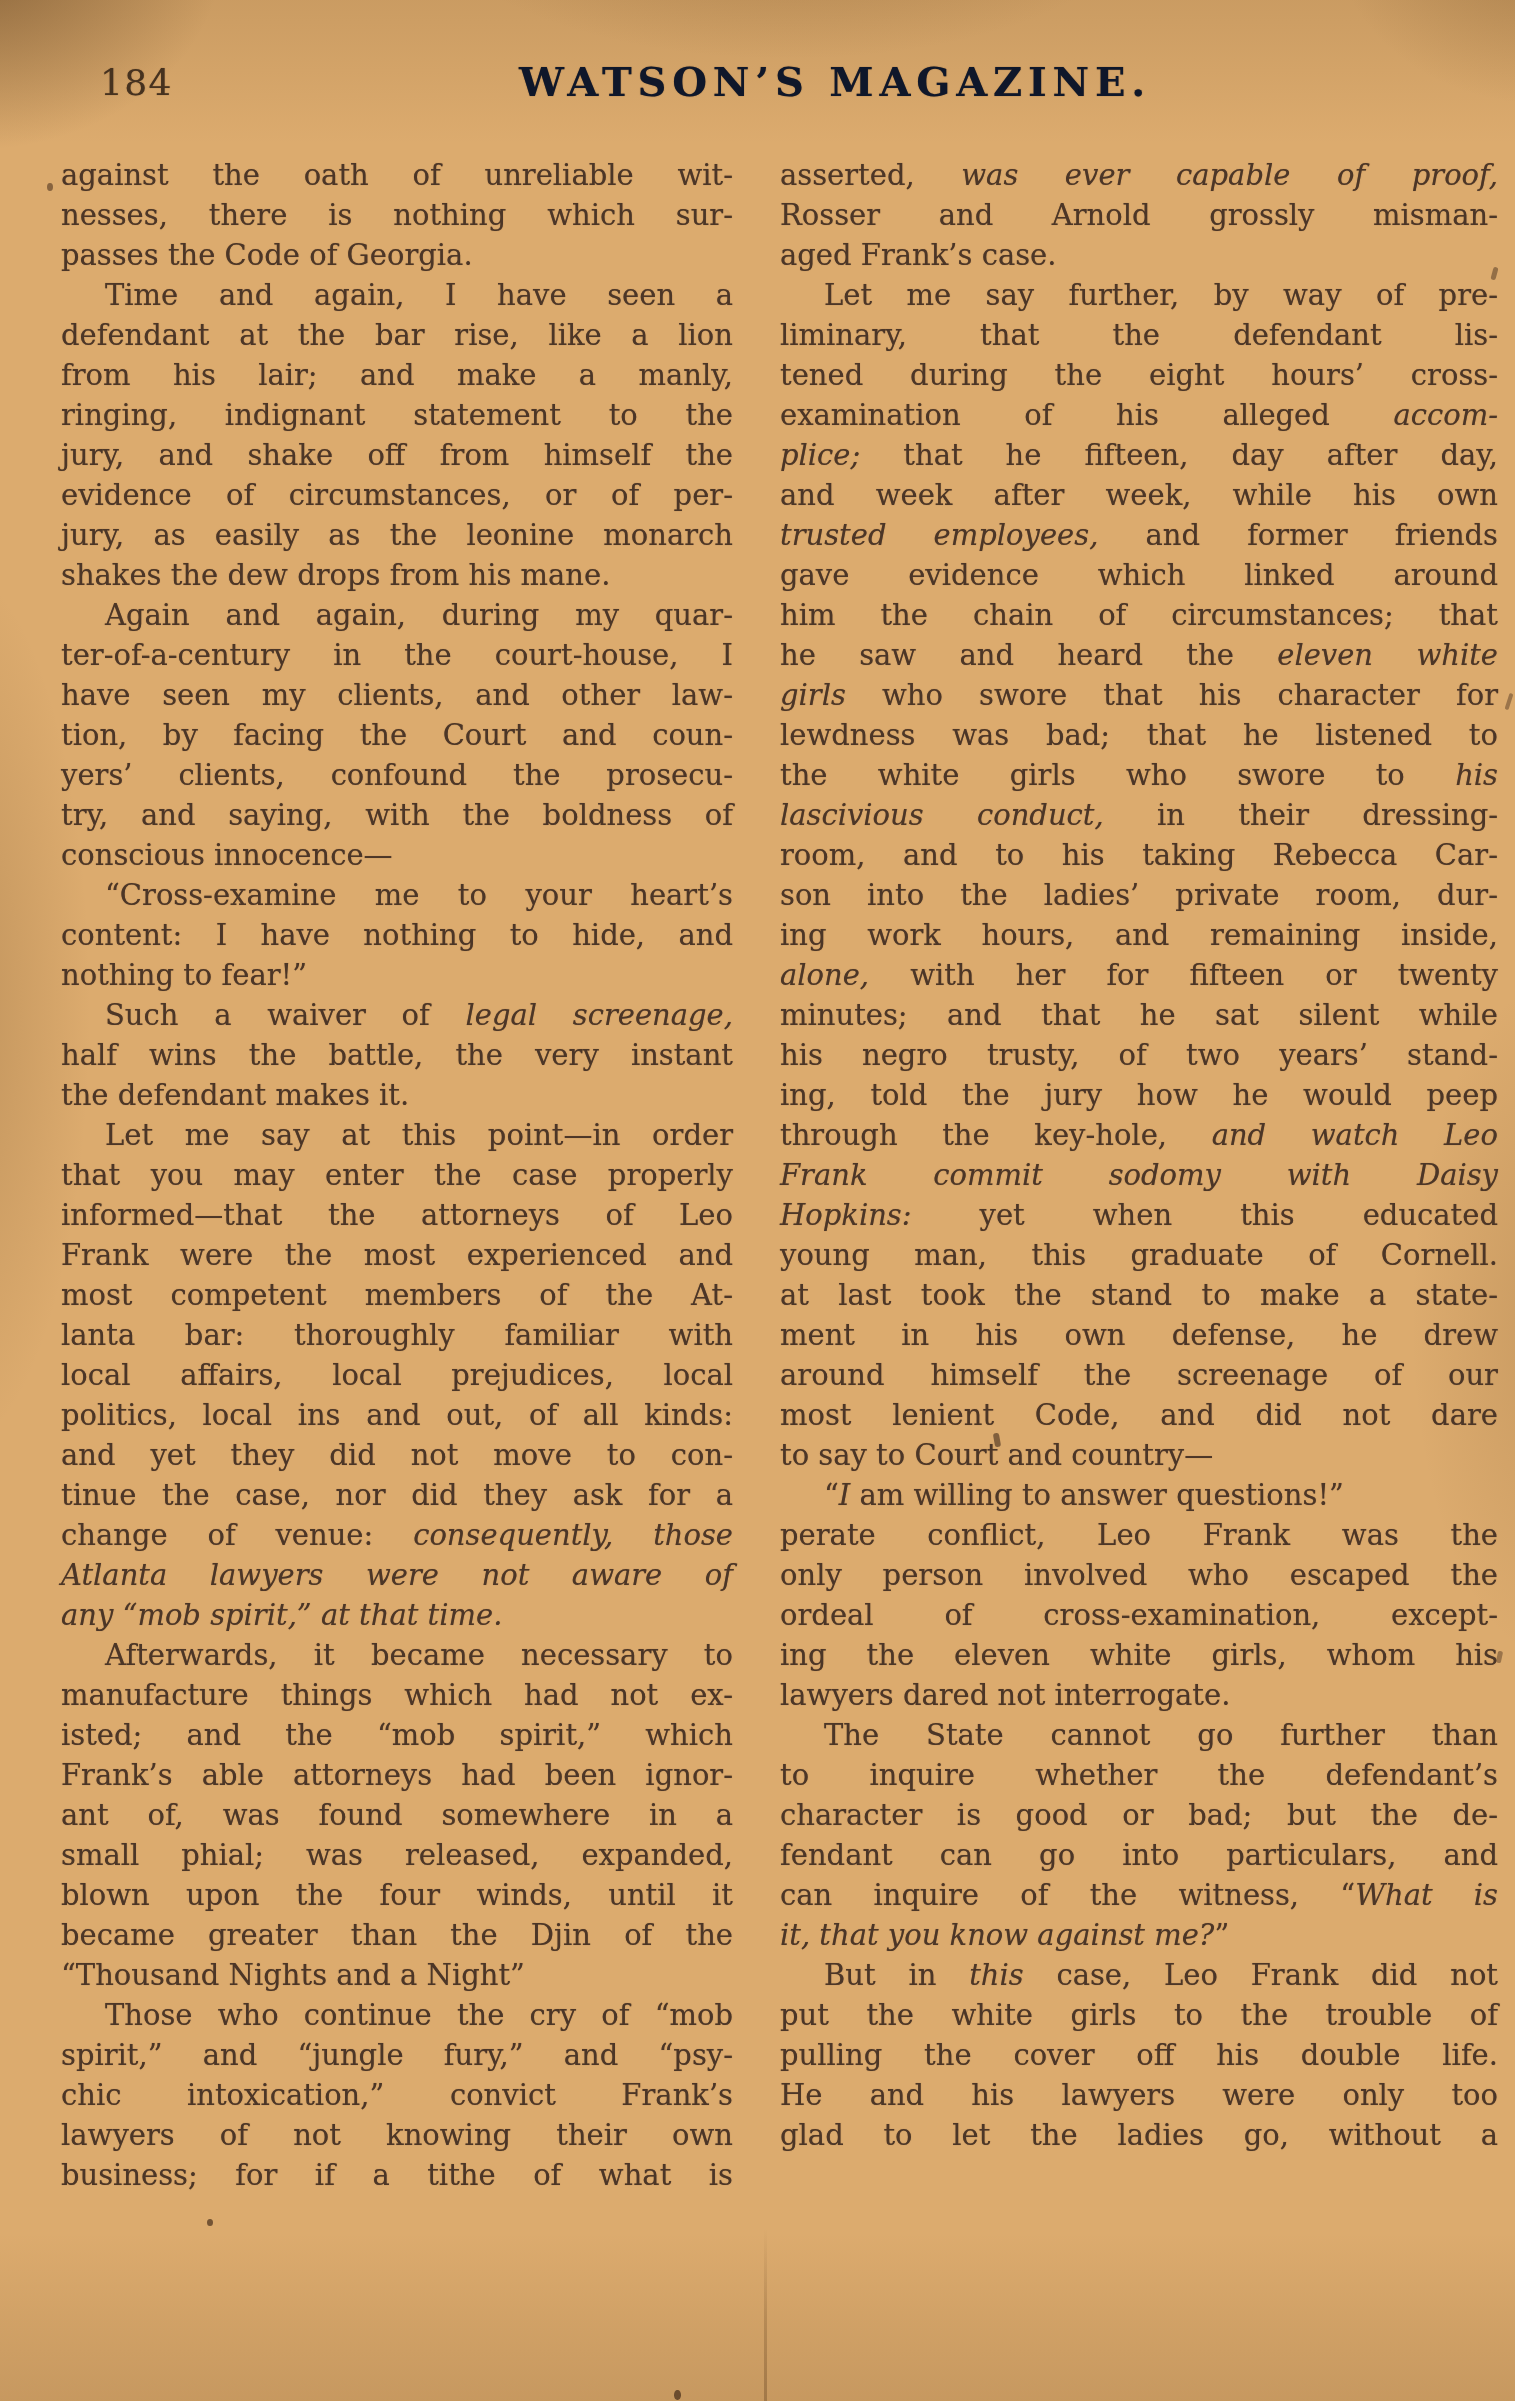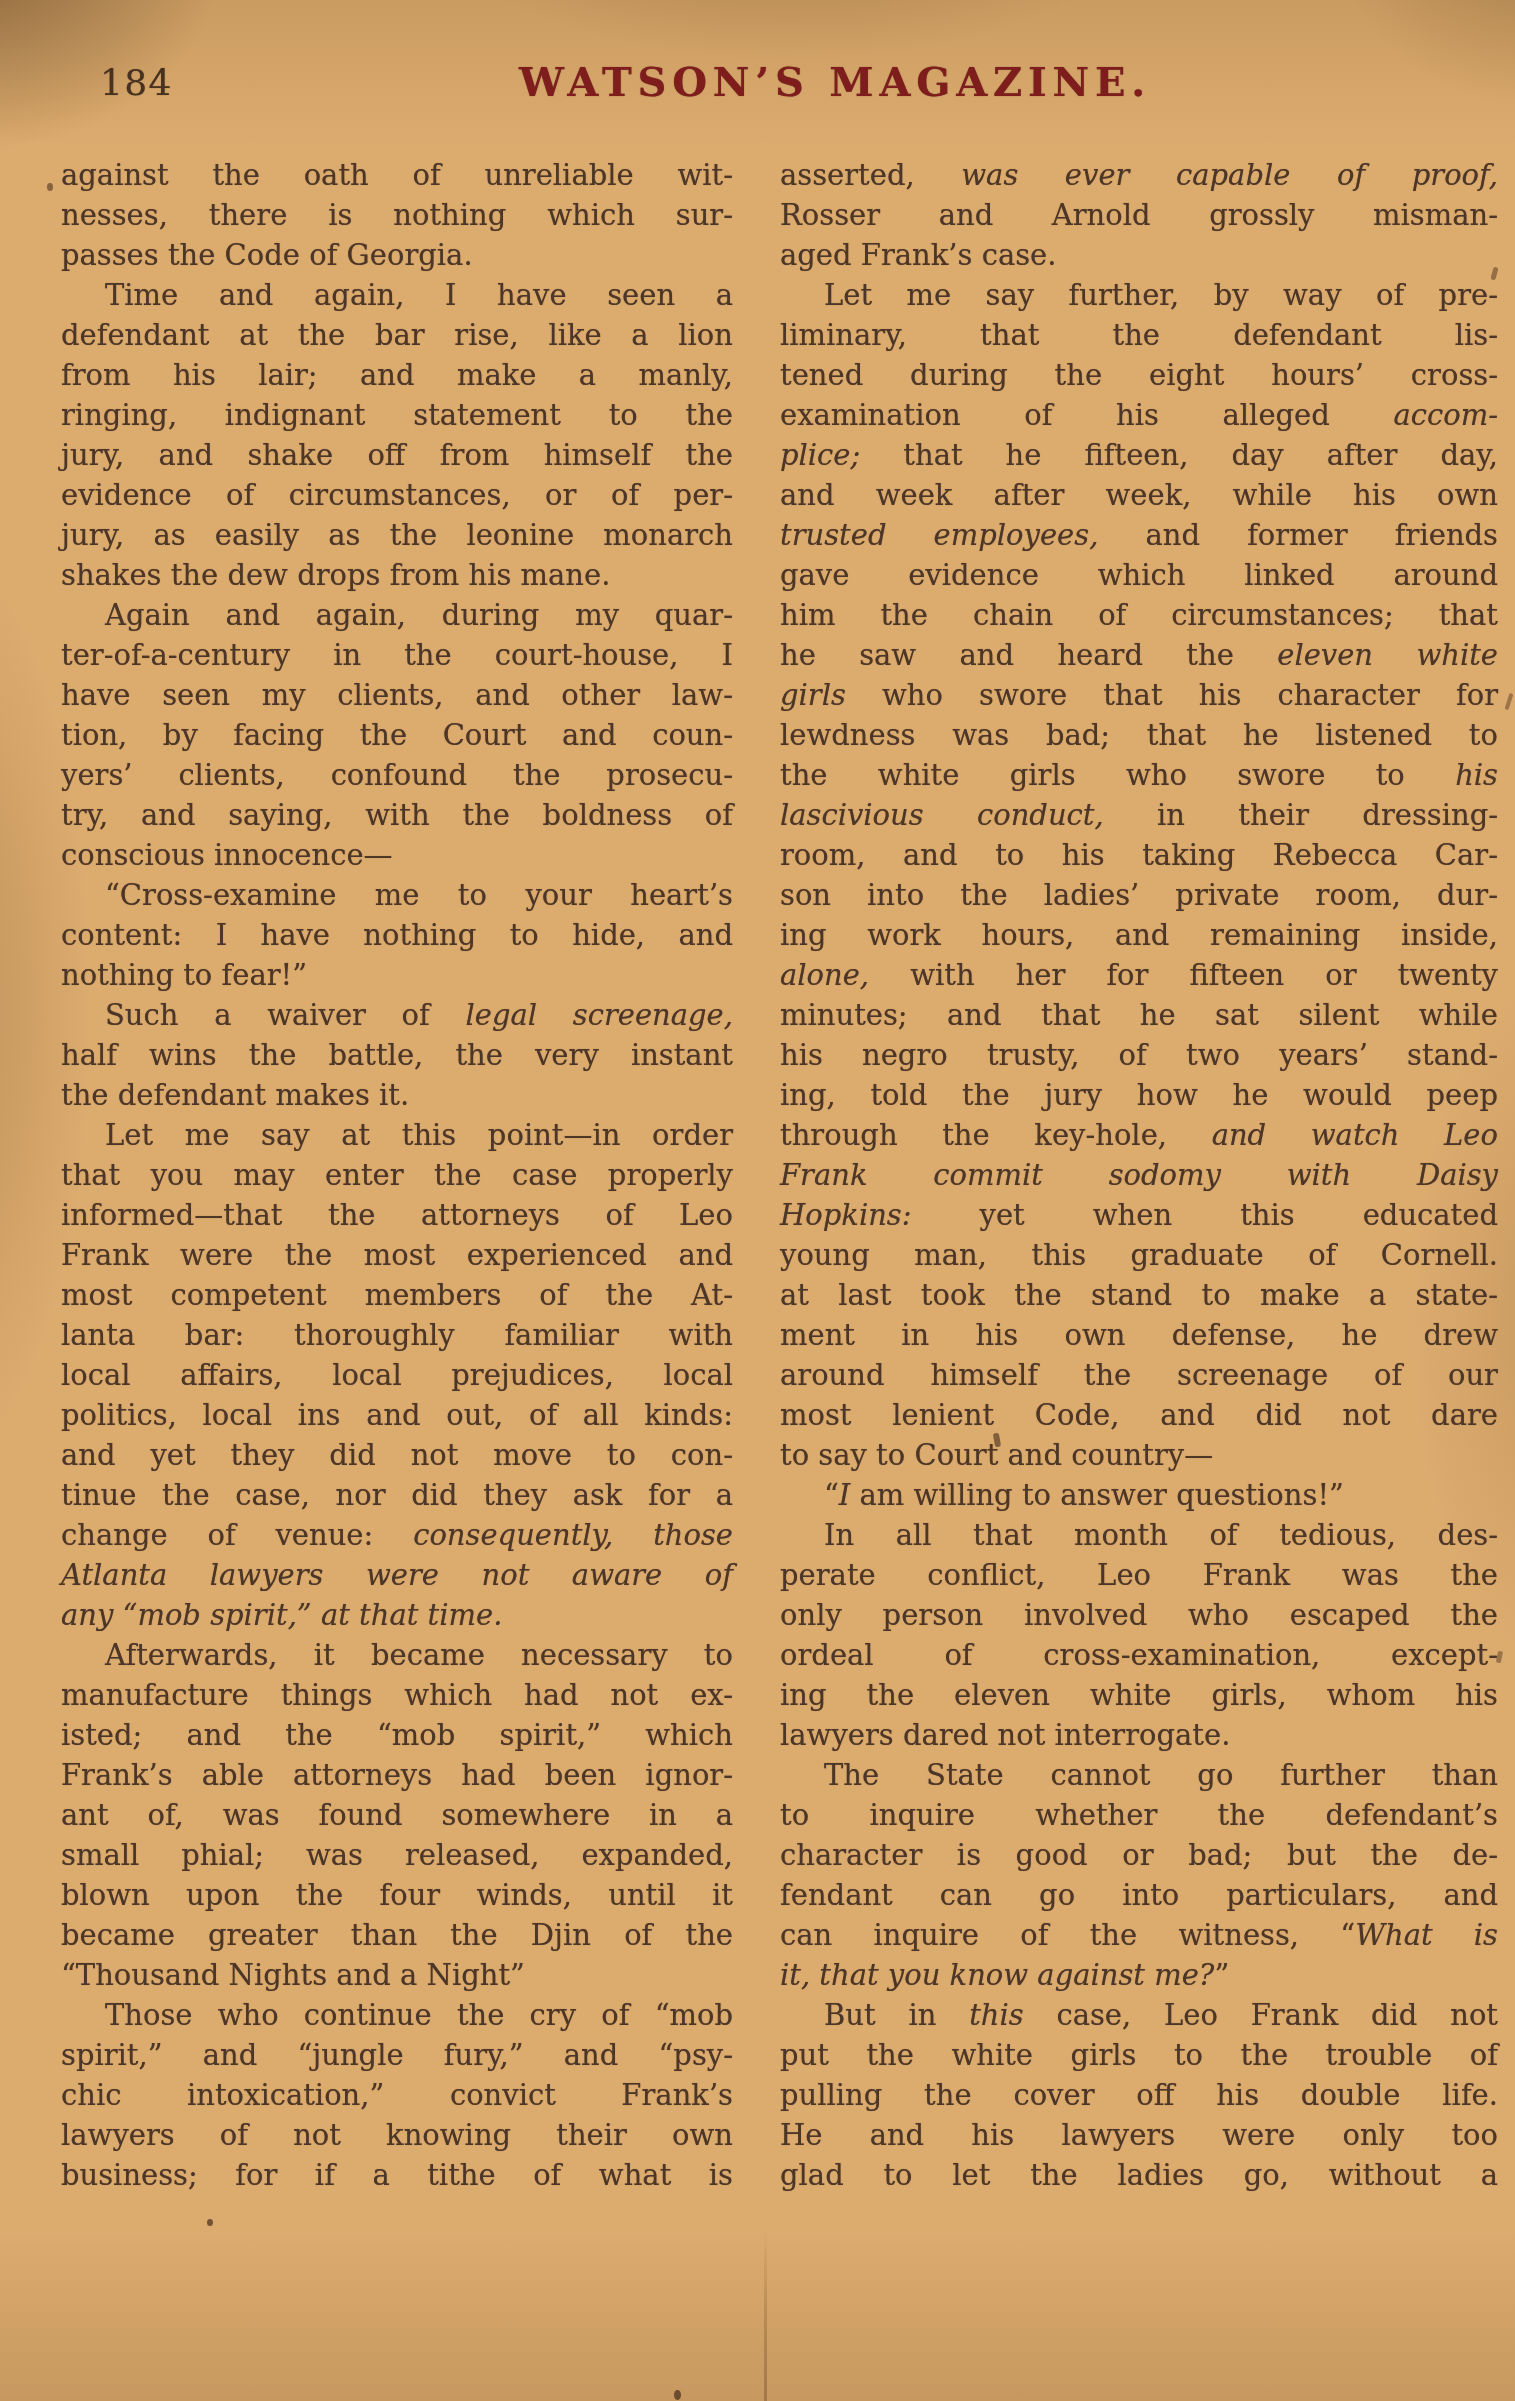--- a/index.html
+++ b/index.html
@@ -16,21 +16,21 @@
       linear-gradient(180deg, rgba(122,86,44,.18) 0%, rgba(122,86,44,0) 6%, rgba(122,86,44,0) 93%, rgba(122,86,44,.22) 100%),
       #dcab6e;
   }
   .pagenum{
     position:absolute;left:100px;top:62px;
     font-size:36px;letter-spacing:1.3px;color:#46321f;
     text-shadow:0 0 1px rgba(70,46,28,.6);
   }
   .title{
     position:absolute;left:155px;right:0;top:58px;text-align:center;
-    font-weight:bold;font-size:40px;letter-spacing:5.8px;color:#7f1d1d;
+    font-weight:bold;font-size:40px;letter-spacing:5.8px;color:#0f172a;
     text-shadow:0 0 1px rgba(60,40,24,.65);
   }
   .cols{
     position:absolute;left:61px;top:155px;display:flex;gap:47px;
   }
   .col{width:672px;}
   .col.rightc{width:718px;}
   .ln{
     font-size:29px;line-height:40px;height:40px;
     text-align:justify;text-align-last:justify;
@@ -134,21 +134,20 @@
       <div class="ln"><span>through the key-hole, </span><span class="it">and watch Leo</span></div>
       <div class="ln"><span class="it">Frank commit sodomy with Daisy</span></div>
       <div class="ln"><span class="it">Hopkins:</span><span> yet when this educated</span></div>
       <div class="ln"><span>young man, this graduate of Cornell.</span></div>
       <div class="ln"><span>at last took the stand to make a state-</span></div>
       <div class="ln"><span>ment in his own defense, he drew</span></div>
       <div class="ln"><span>around himself the screenage of our</span></div>
       <div class="ln"><span>most lenient Code, and did not dare</span></div>
       <div class="ln pe"><span>to say to Court and country—</span></div>
       <div class="ln ind pe"><span>“</span><span class="it">I</span><span> am willing to answer questions!”</span></div>
-      <div class="ln ind"><span>In all that month of tedious, des-</span></div>
       <div class="ln"><span>perate conflict, Leo Frank was the</span></div>
       <div class="ln"><span>only person involved who escaped the</span></div>
       <div class="ln"><span>ordeal of cross-examination, except-</span></div>
       <div class="ln"><span>ing the eleven white girls, whom his</span></div>
       <div class="ln pe"><span>lawyers dared not interrogate.</span></div>
       <div class="ln ind"><span>The State cannot go further than</span></div>
       <div class="ln"><span>to inquire whether the defendant’s</span></div>
       <div class="ln"><span>character is good or bad; but the de-</span></div>
       <div class="ln"><span>fendant can go into particulars, and</span></div>
       <div class="ln"><span>can inquire of the witness, “</span><span class="it">What is</span></div>

